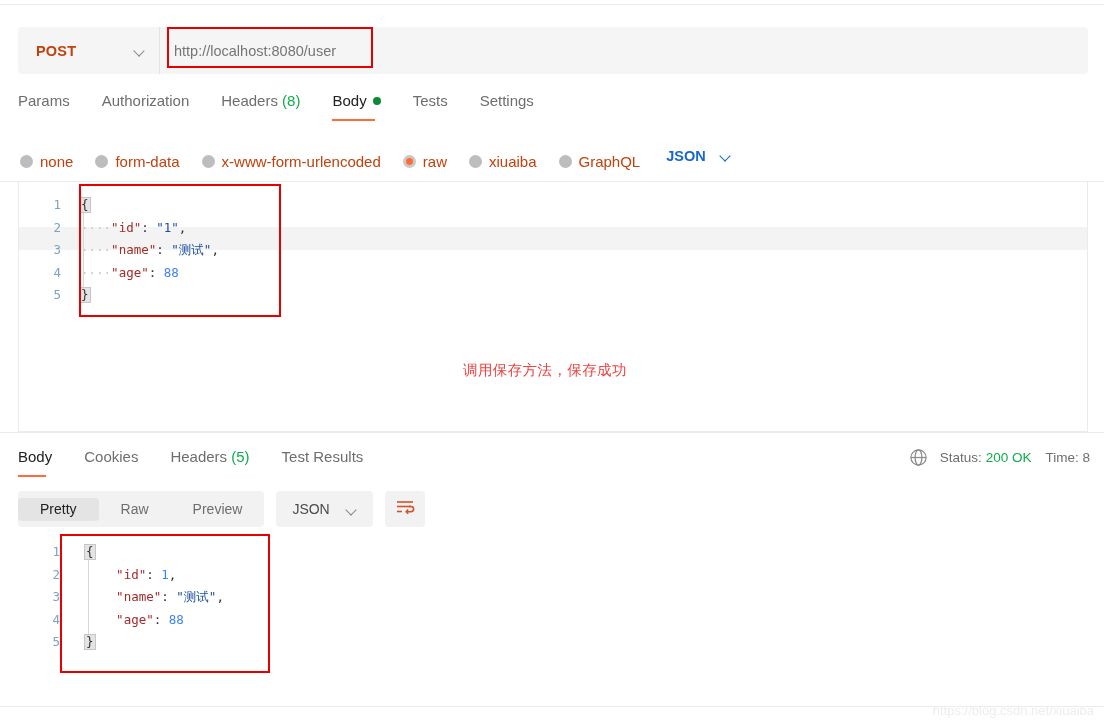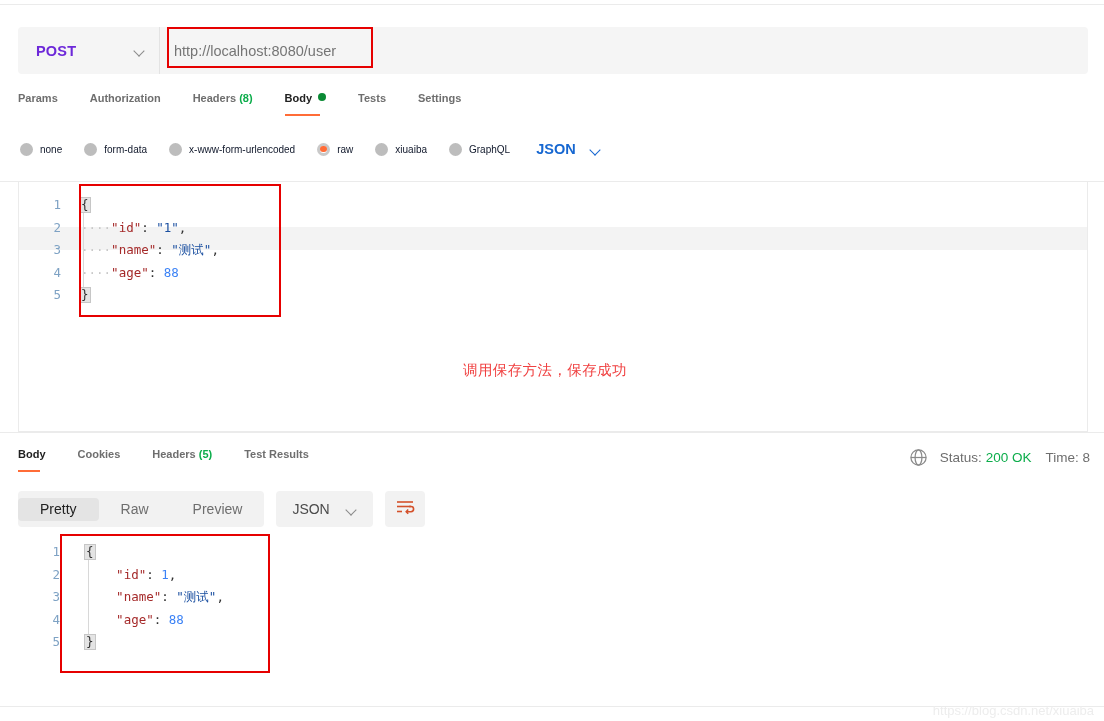--- a/index.html
+++ b/index.html
@@ -50,21 +50,21 @@
     display: flex;
     align-items: center;
     justify-content: space-between;
     padding: 0 14px 0 18px;
     box-sizing: border-box;
     border-right: 1px solid #e3e3e3;
   }
   #method .mlabel {
     font-size: 14.5px;
     font-weight: bold;
-    color: #6d28d9;
+    color: #c2410c;
     letter-spacing: .2px;
   }
   .chev {
     width: 11px;
     height: 7px;
     position: relative;
   }
   .chev::before {
     content: "";
     position: absolute;
@@ -87,27 +87,26 @@
 
   
   #reqtabs {
     position: absolute;
     left: 18px;
     top: 92px;
     display: flex;
     align-items: flex-start;
   }
   .rtab {
-    font-size: 11px;
+    font-size: 15px;
     color: #6e6e6e;
     margin-right: 32px;
     position: relative;
     padding-bottom: 12px;
     white-space: nowrap;
-    font-weight: bold;
   }
   .rtab.active {
     color: #212121;
   }
   .rtab.active::after {
     content: "";
     position: absolute;
     left: 0;
     right: 6px;
     bottom: 0;
@@ -132,23 +131,24 @@
     position: absolute;
     left: 20px;
     top: 141px;
     display: flex;
     align-items: center;
   }
   .radio-opt {
     display: flex;
     align-items: center;
     margin-right: 22px;
-    font-size: 10px;
-    color: #0f172a;
+    font-size: 15px;
+    color: #c2410c;
     white-space: nowrap;
+    margin-top: 12px;
   }
   .radio-dot {
     width: 13px;
     height: 13px;
     border-radius: 50%;
     background: #bdbdbd;
     margin-right: 7px;
   }
   .radio-opt.sel .radio-dot {
     background: #ffffff;

